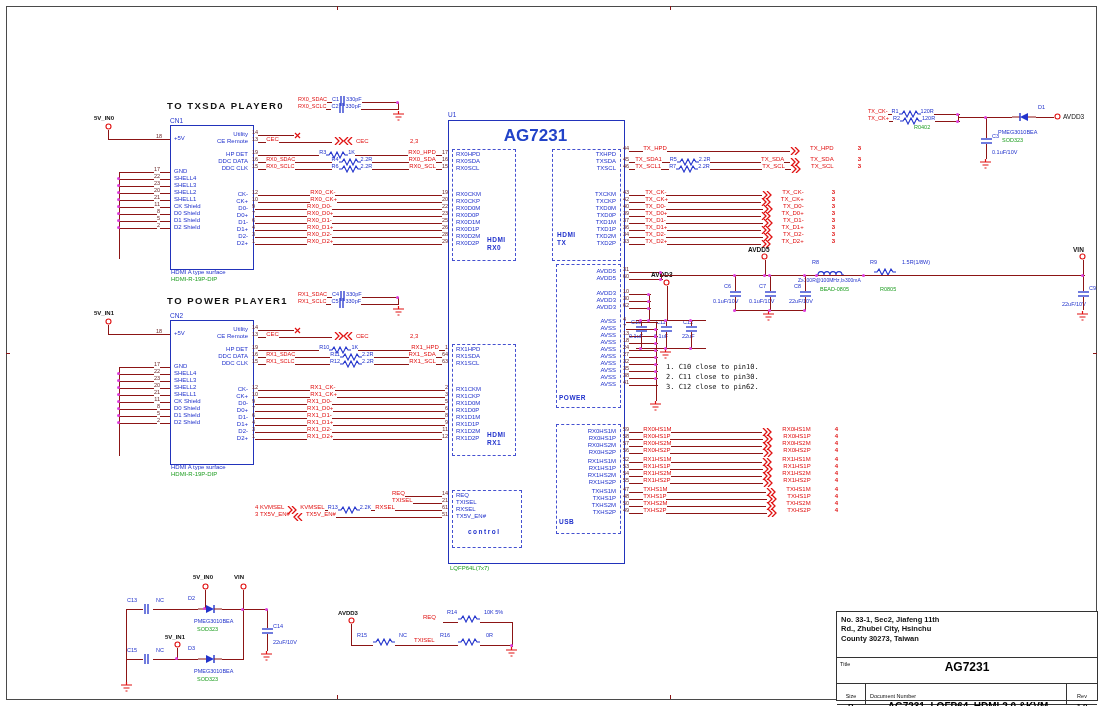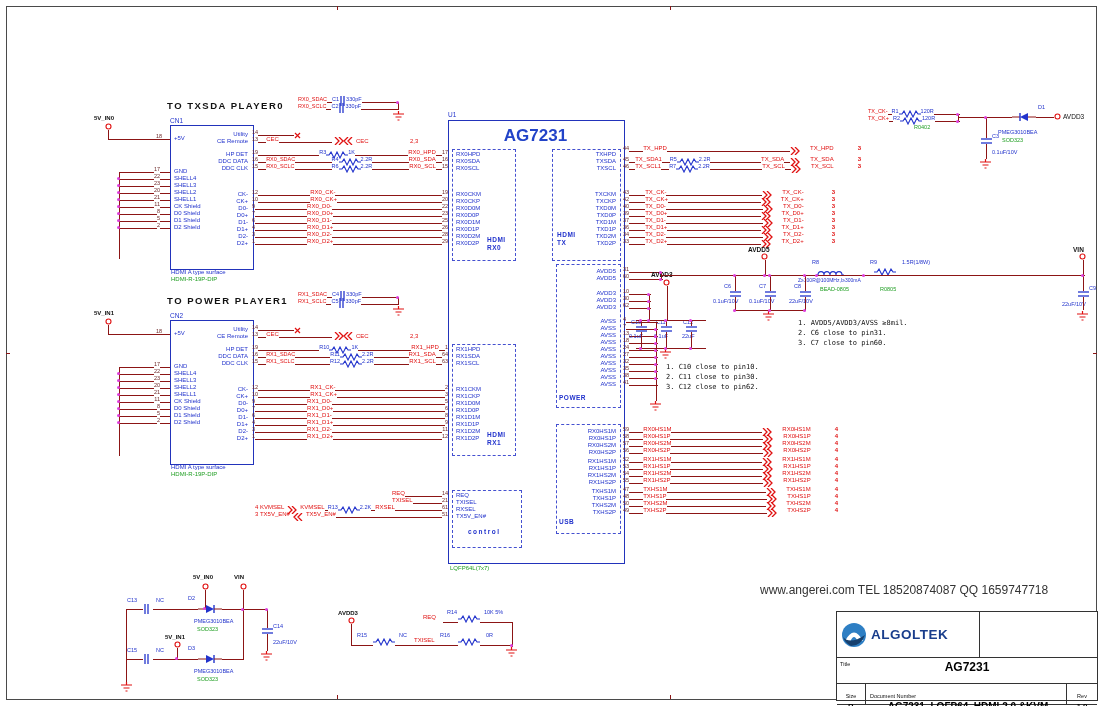--- a/index.html
+++ b/index.html
@@ -1326,23 +1326,20 @@
       <svg width="13" height="10">
         <path d="M6.5,0 V3 M1,3 H12 M3.5,6 H9.5 M5.5,9 H7.5" stroke="#e01111" stroke-width="1.2" fill="none"></path>
       </svg>
     </span>
   <span class="sym abs" style="left:649px;top:401px;">
       <svg width="13" height="10">
         <path d="M6.5,0 V3 M1,3 H12 M3.5,6 H9.5 M5.5,9 H7.5" stroke="#e01111" stroke-width="1.2" fill="none"></path>
       </svg>
     </span>
 
-  <div class="abs note" style="left:798px;top:318px;">1. AVDD5/AVDD3/AVSS ≥8mil.
-2. C6 close to pin31.
-3. C7 close to pin60.</div>
   <div class="abs note" style="left:666px;top:362px;">1. C10 close to pin10.
 2. C11 close to pin30.
 3. C12 close to pin62.</div>
 
   <div class="rows" style="left:623px;top:428px;width:215px;">
 
   <div class="frow">
       <b class="pn">59</b>
         <i class="lnf" style="flex:0 0 14px;"></i>
         <span class="nl">RX0HS1M</span>
@@ -1750,31 +1747,27 @@
         <polyline points="0,4 3,4 5,1 8,7 11,1 14,7 17,1 19,4 22,4" fill="none" stroke="#2233cc" stroke-width="1.1"></polyline>
       </svg>
     </span>
   <div class="abs rr" style="left:484px;top:610px;">10K 5%</div>
   <span class="sym abs" style="left:505px;top:647px;">
       <svg width="13" height="10">
         <path d="M6.5,0 V3 M1,3 H12 M3.5,6 H9.5 M5.5,9 H7.5" stroke="#e01111" stroke-width="1.2" fill="none"></path>
       </svg>
     </span>
 
-  <div class="abs" style="left:760px;top:583px;font-size:12px;color:#333;">www.angerei.com  TEL 18520874087  QQ 1659747718</div>
 
   <div id="tblock">
     <div class="tb-r1">
-      <div class="tb-logo">
-        <svg width="26" height="26" viewBox="0 0 26 26">
-          <circle cx="13" cy="13" r="12" fill="#2e7fc4"></circle>
-          <path d="M4,19 Q13,2 22,19 L16.5,19 Q13,11 9.5,19 Z" fill="#ffffff"></path>
-          <path d="M2,15 Q9,23 24,13 Q20,24 10,24 Q4,21 2,15 Z" fill="#16406e"></path>
-        </svg>
-        <span class="brand">ALGOLTEK</span>
+      <div class="tb-addr">
+        <div>No. 33-1, Sec2, Jiafeng 11th</div>
+        <div>Rd., Zhubei City, Hsinchu</div>
+        <div>County 30273, Taiwan</div>
       </div>
     </div>
     <div class="tb-r2">
       <span class="tb-lbl abs" style="left:3px;top:1px;">Title</span>
       <div class="tb-title">AG7231</div>
     </div>
     <div class="tb-r3">
       <div class="tb-size">
         <span class="tb-lbl">Size</span>
         <b class="tb-b">B</b>

